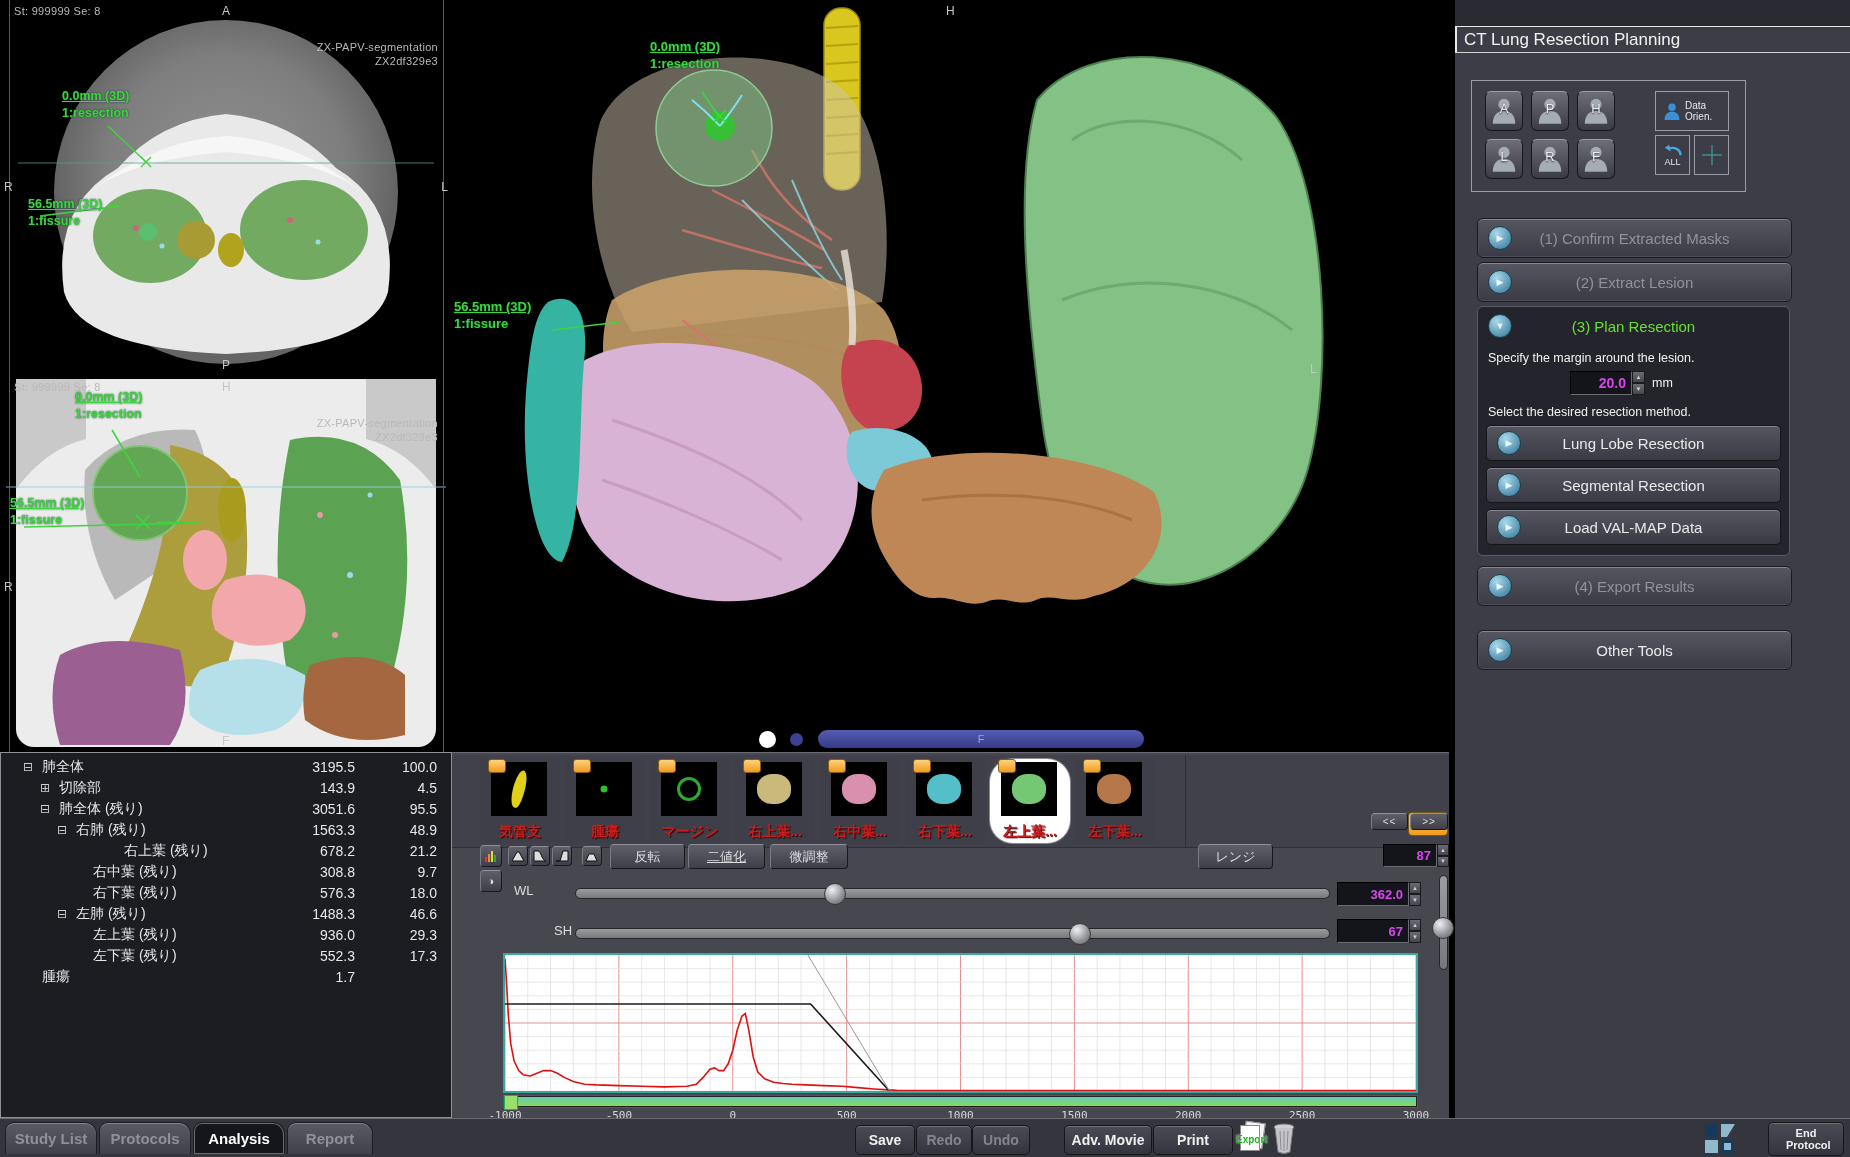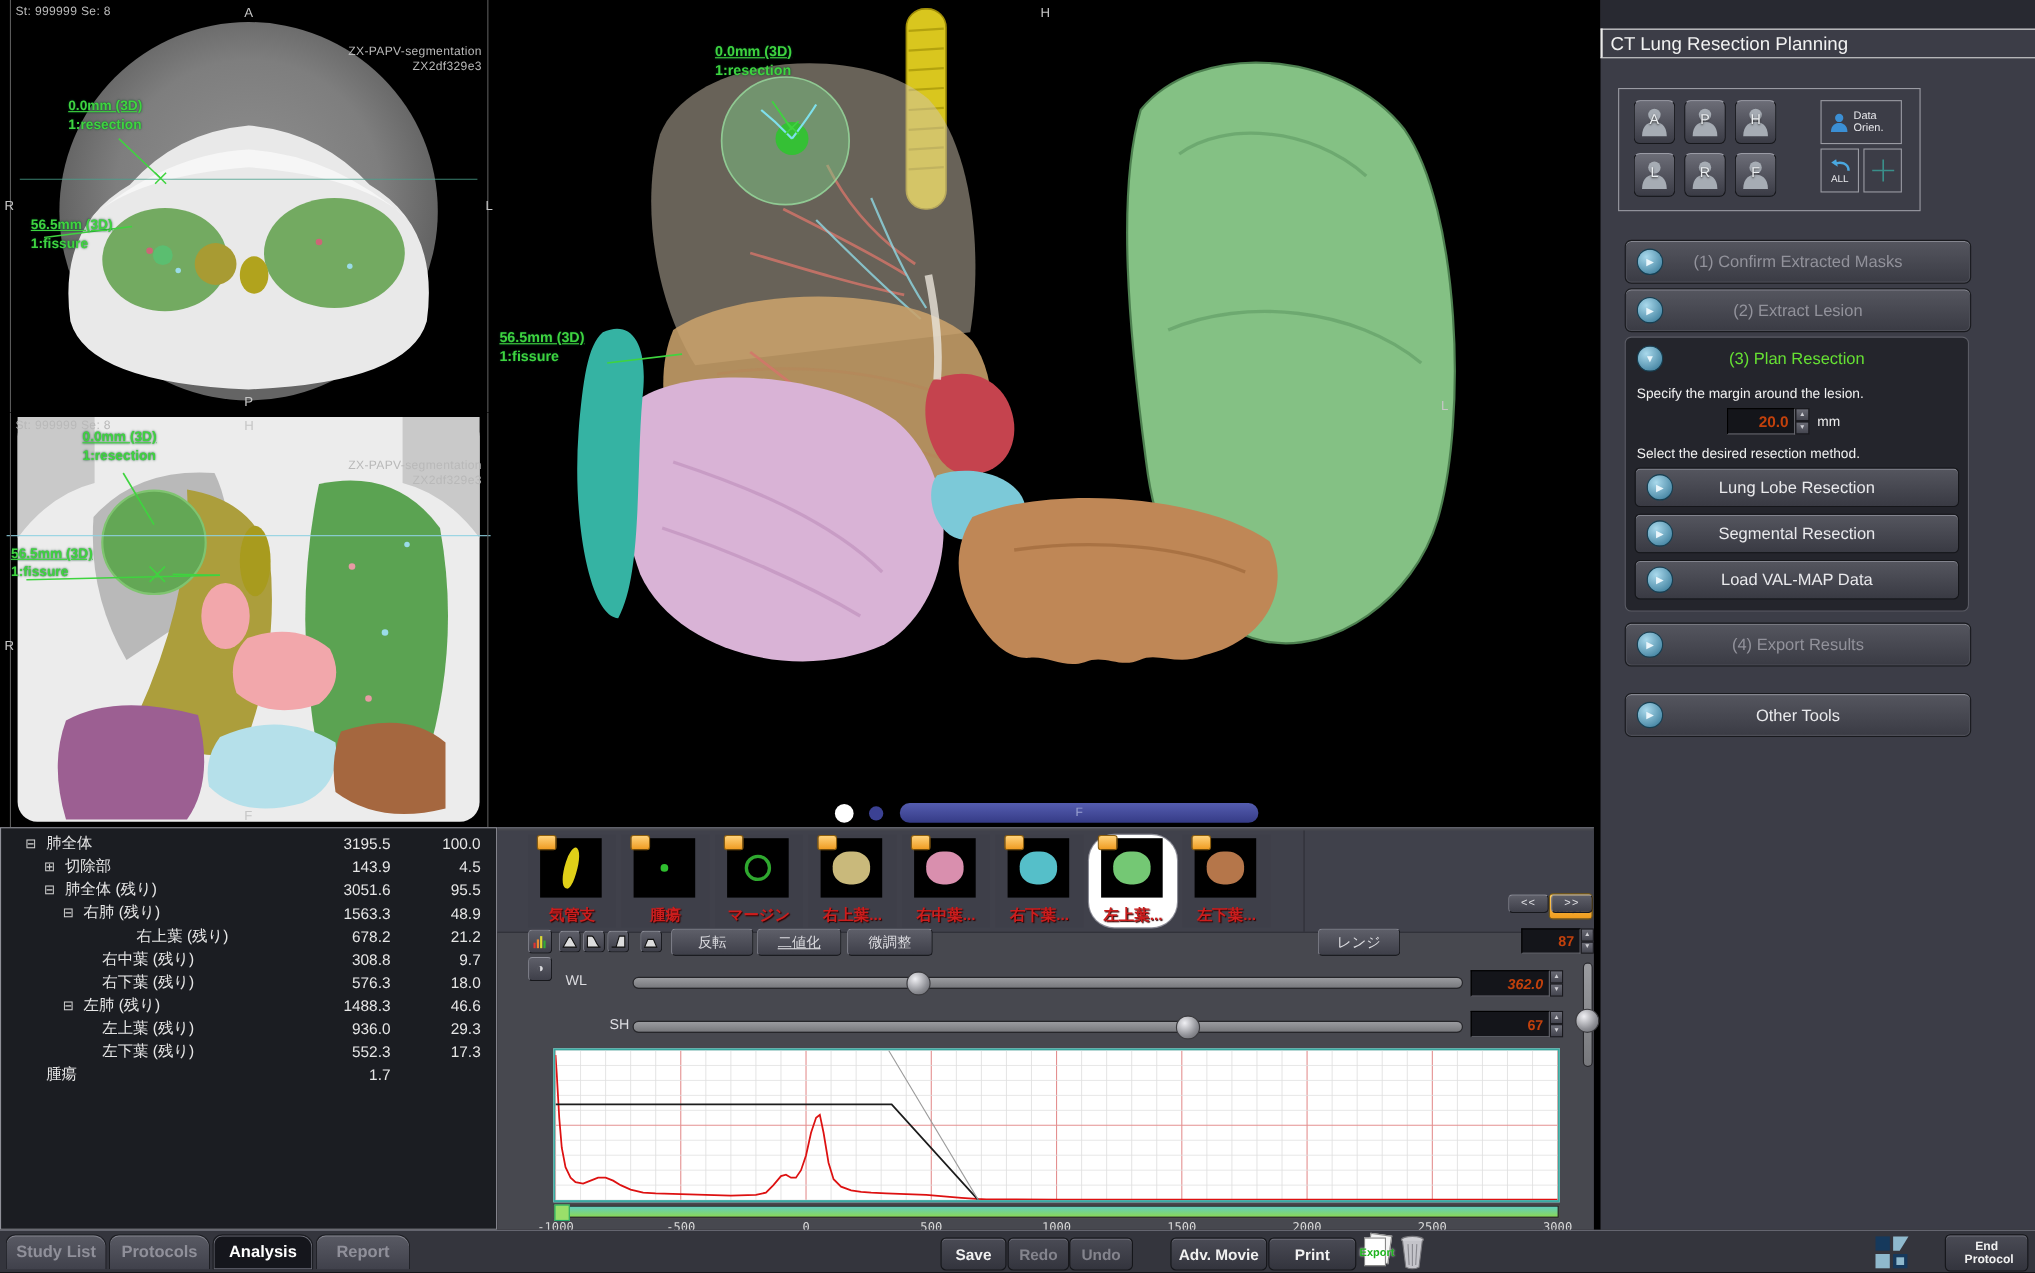--- a/index.html
+++ b/index.html
@@ -28,21 +28,21 @@
   .tree-icon{width:16px;display:inline-block;color:#cfcfcf;font-size:12px;margin-right:3px;
              font-family:"DejaVu Sans",sans-serif;}
   .tcell-num{width:96px;text-align:right;padding-right:10px;box-sizing:border-box;}
   .tcell-num.pct{width:86px;padding-right:14px;}
 
   
   .btn3d{background:linear-gradient(#5e5f69,#3e3f49);border:1px solid #17181c;border-top-color:#8f909a;
          border-left-color:#7a7b85;border-radius:4px;color:#dcdce0;display:flex;align-items:center;
          justify-content:center;box-sizing:border-box;cursor:default;}
   .spinbox{background:#14151a;border:1px solid #000;border-bottom-color:#6a6b73;border-right-color:#6a6b73;
-           color:#c2410c;font-weight:bold;display:flex;align-items:center;justify-content:flex-end;
+           color:#d946ef;font-weight:bold;display:flex;align-items:center;justify-content:flex-end;
            padding-right:5px;box-sizing:border-box;font-size:13px;}
   .spinner{display:flex;flex-direction:column;}
   .spinner div{flex:1;background:linear-gradient(#6a6b75,#44454f);border:1px solid #1a1a1e;
                font-size:6px;color:#cfcfd4;display:flex;align-items:center;justify-content:center;line-height:0;}
   .track{position:absolute;height:11px;border-radius:6px;background:linear-gradient(#9b9c a0,#77787c);
          background:linear-gradient(#9b9ca0,#77787c);border:1px solid #26262a;box-sizing:border-box;}
   .ball{position:absolute;width:22px;height:22px;border-radius:50%;
         background:radial-gradient(circle at 35% 30%,#f0f0f4,#8f9096 60%,#5e5f65);border:1px solid #3a3a3e;box-sizing:border-box;}
 
   
@@ -459,21 +459,21 @@
     <div class="abs spinner" style="left:985px;top:91px;width:12px;height:23px;">
         <div>▲</div>
         <div>▼</div>
       </div>
 
     <div class="abs" style="left:62px;top:130px;font-size:13px;color:#dcdce0;">WL</div>
     <div class="abs" style="left:123px;top:130px;width:755px;height:22px;">
       <div class="track" style="left:0;right:0;top:5px;"></div>
       <div class="ball" style="top: 0px; left: calc(34.4% - 11px);"></div>
     </div>
-    <div class="abs spinbox" style="left:885px;top:129px;width:72px;height:24px;font-style:italic;">362.0</div>
+    <div class="abs spinbox" style="left:885px;top:129px;width:72px;height:24px;">362.0</div>
     <div class="abs spinner" style="left:957px;top:129px;width:12px;height:24px;">
         <div>▲</div>
         <div>▼</div>
       </div>
 
     <div class="abs" style="left:62px;top:170px;font-size:13px;color:#dcdce0;margin-left:40px;">SH</div>
     <div class="abs" style="left:123px;top:170px;width:755px;height:22px;">
       <div class="track" style="left:0;right:0;top:5px;"></div>
       <div class="ball" style="top: 0px; left: calc(66.9% - 11px);"></div>
     </div>

